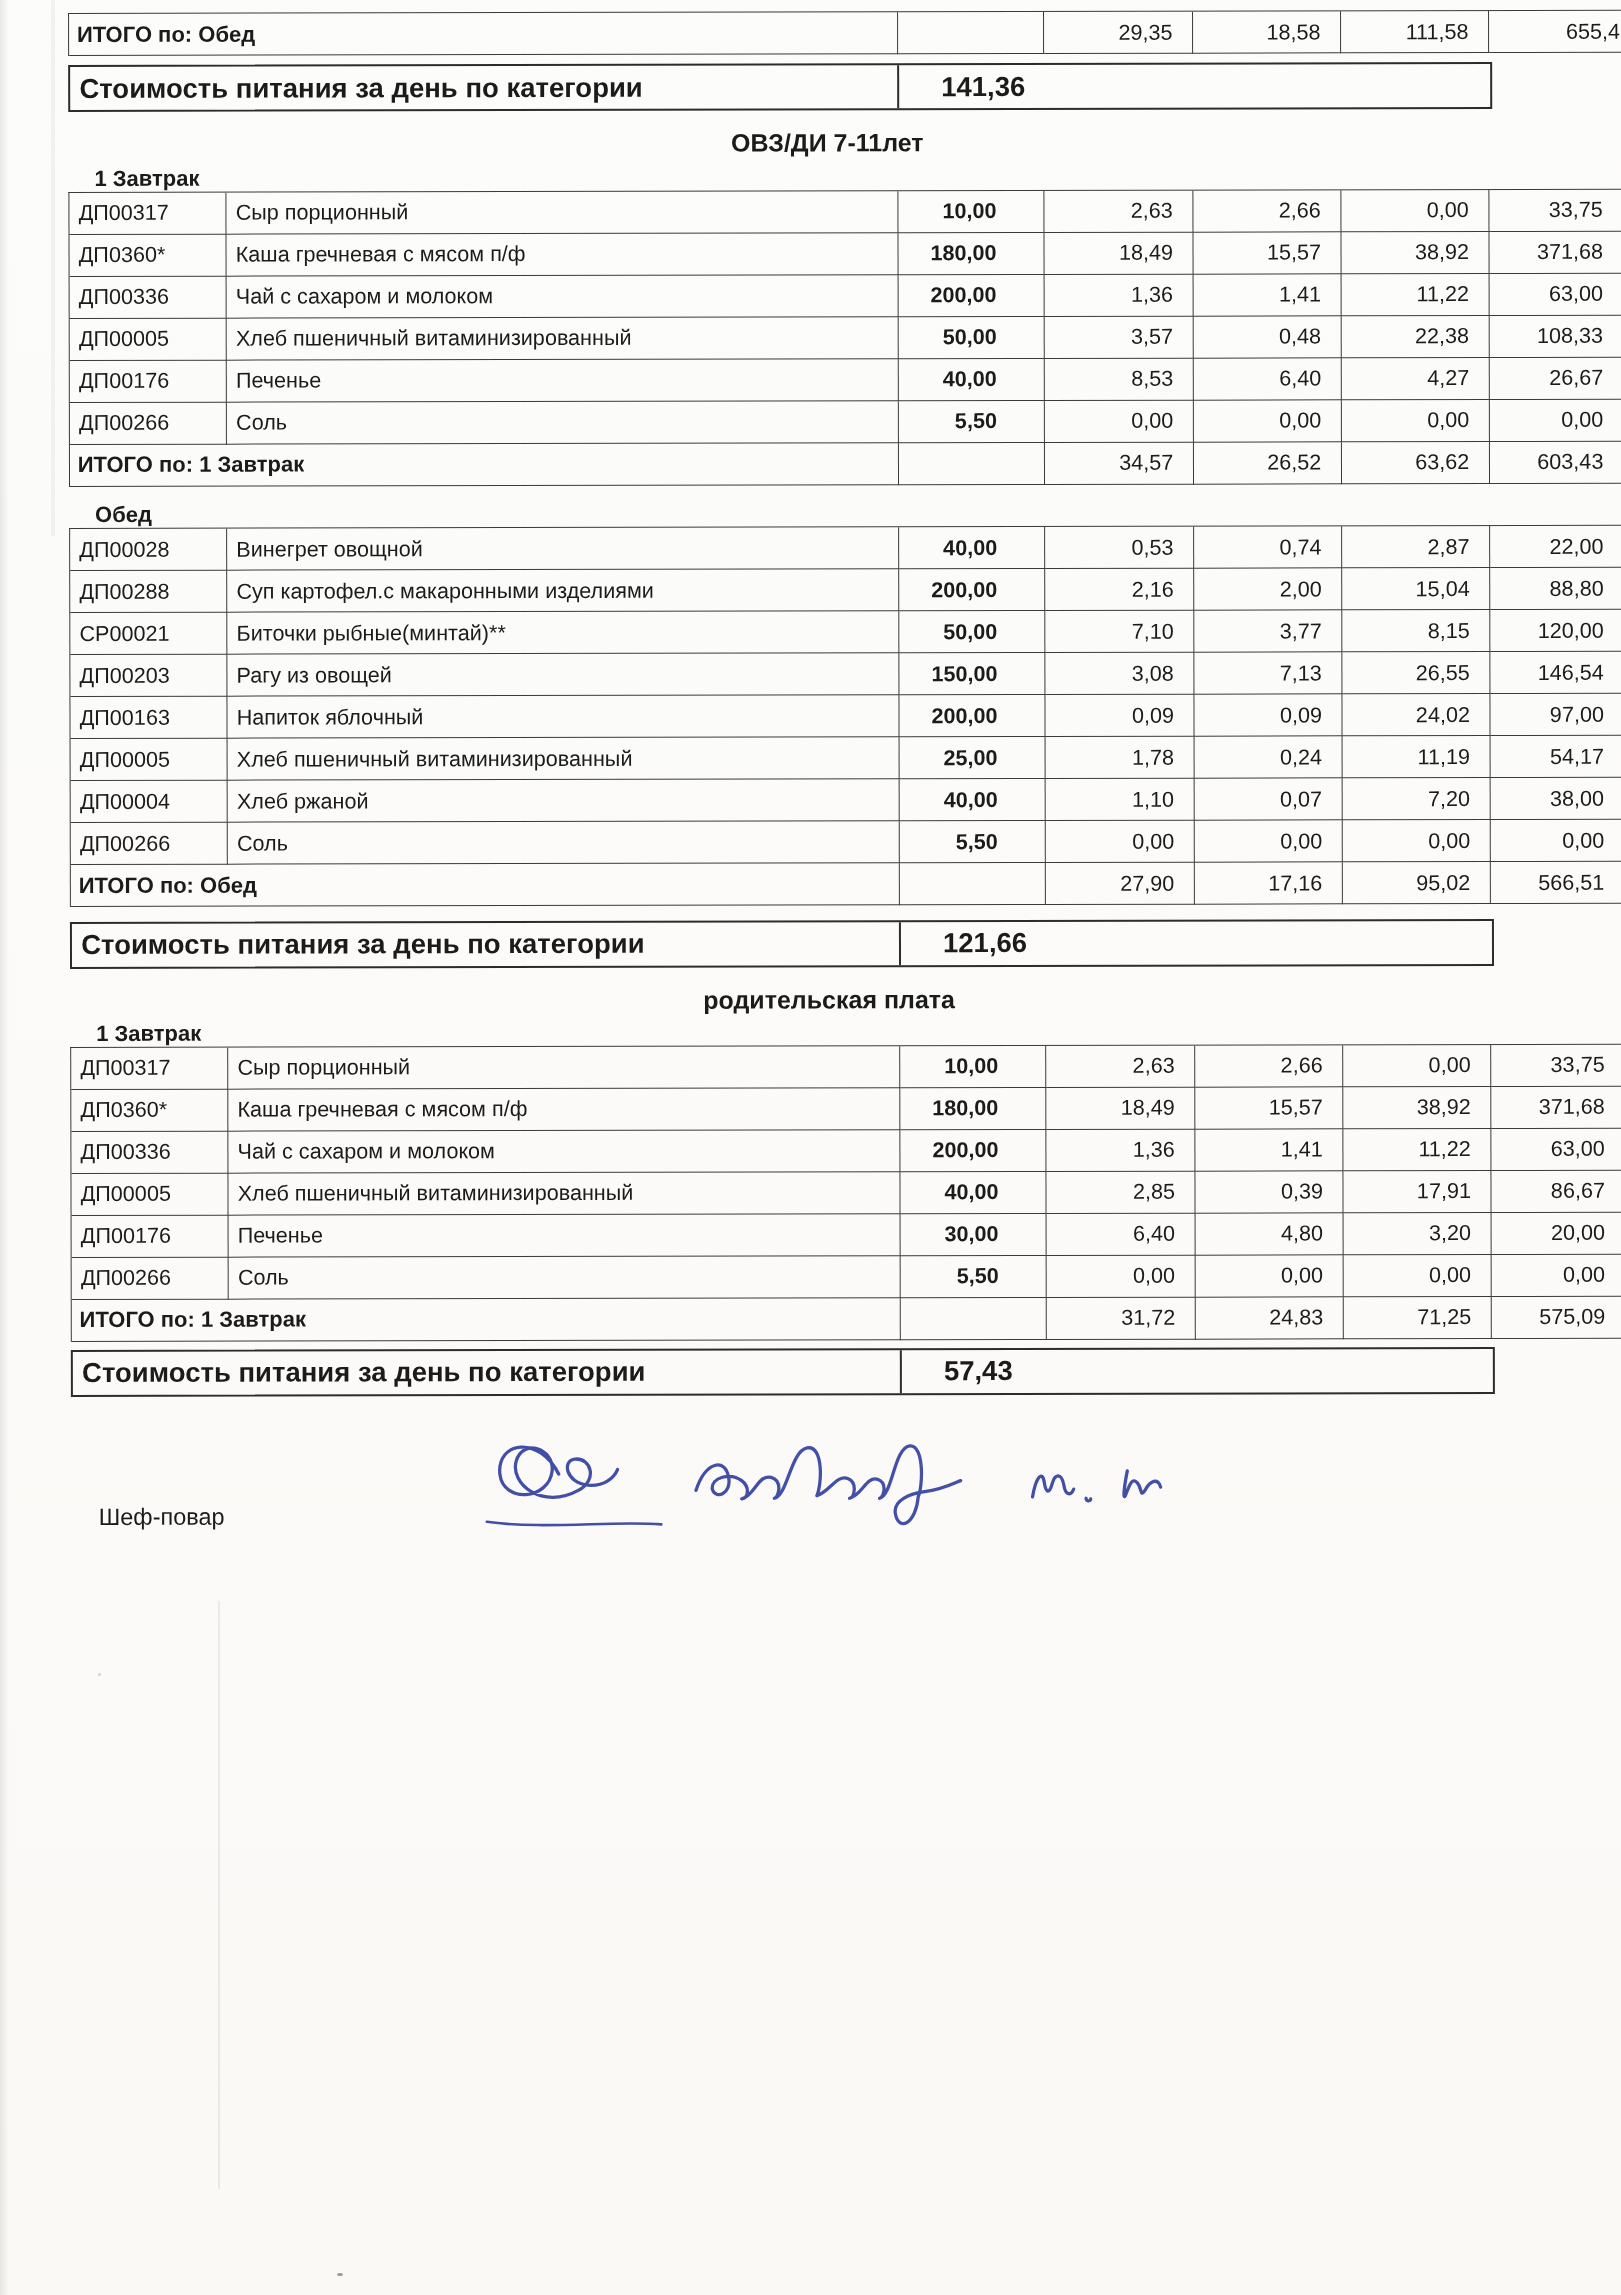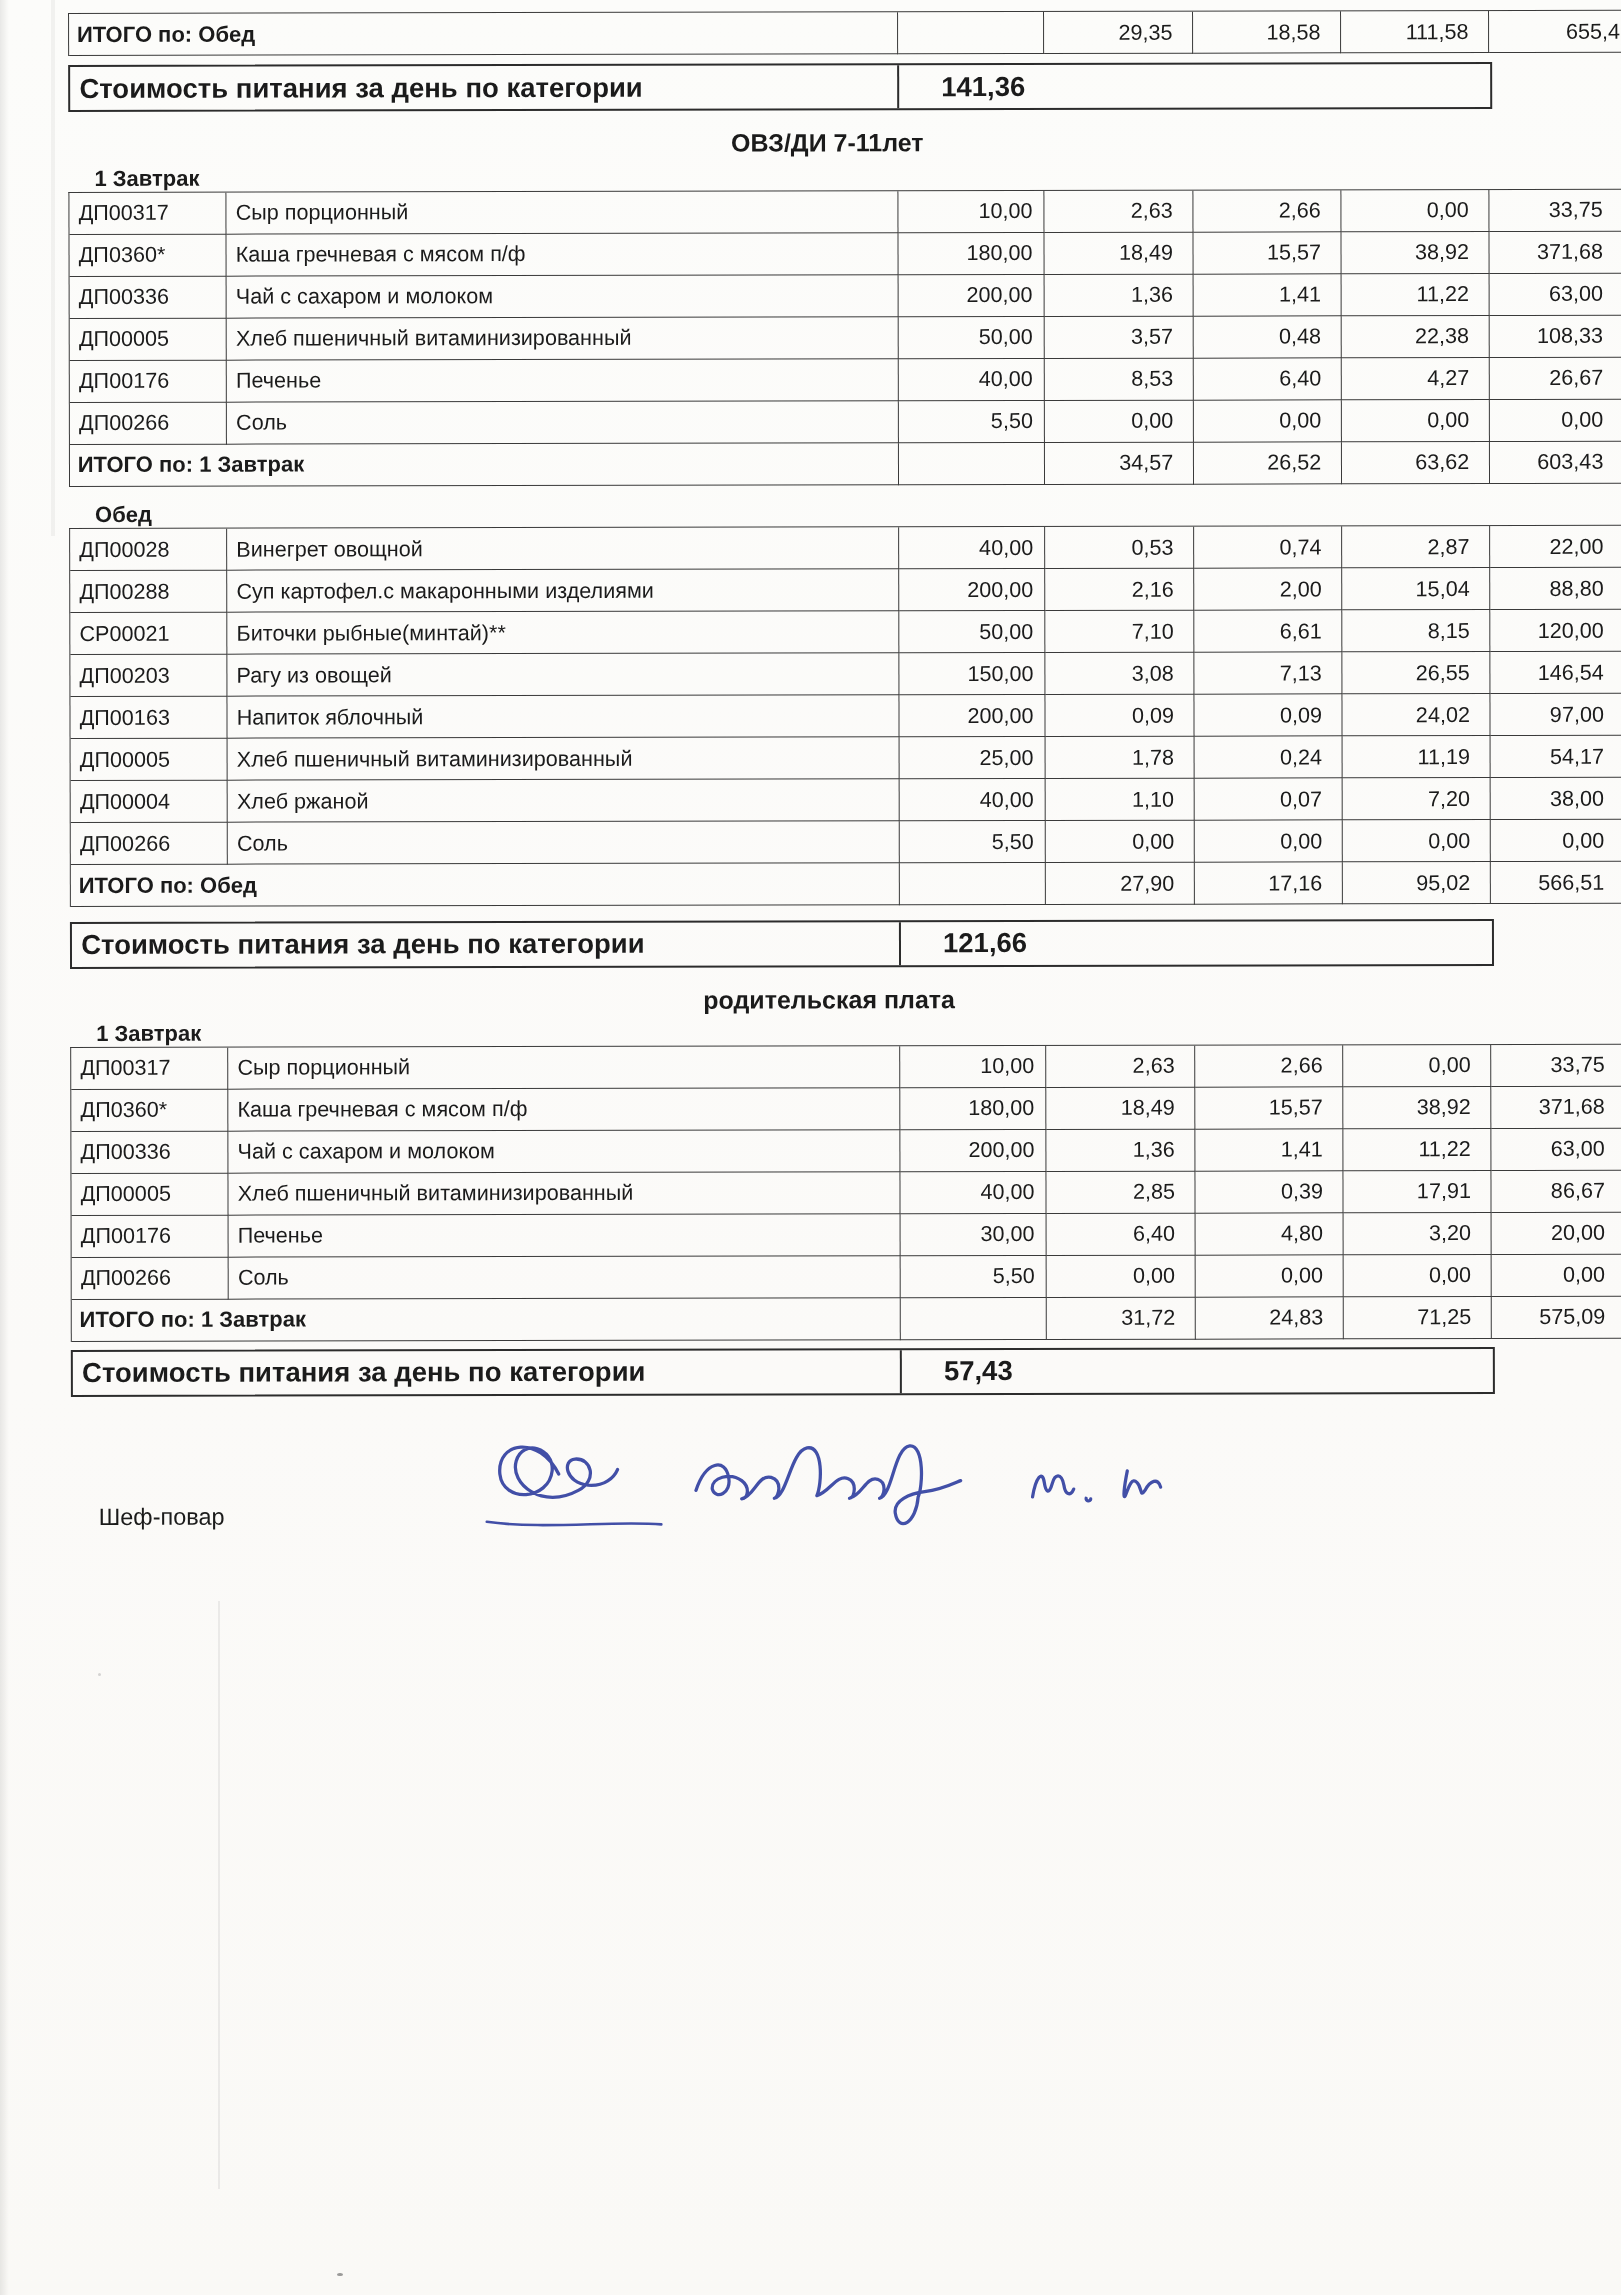--- a/index.html
+++ b/index.html
@@ -18,21 +18,21 @@
   .trow.item  { grid-template-columns:157px 672px 146px 149px 148px 148px 134px; }
   .trow.total { grid-template-columns:829px 146px 149px 148px 148px 134px; }
   .top-tbl .trow.total { grid-template-columns:829px 146px 149px 148px 148px 170px; }
   .cell {
     border-right:1.3px solid #3a3a3a; border-bottom:1.3px solid #3a3a3a;
     box-sizing:border-box; display:flex; align-items:center;
     font-size:21.6px; white-space:nowrap; overflow:visible;
   }
   .cell.code, .cell.name { padding-left:9.2px; }
   .cell.num { justify-content:flex-end; padding-right:19.6px; }
-  .cell.qty { padding-right:11px; }
+  .cell.qty { padding-right:47px;font-weight:bold; }
   .cell.last { padding-right:19.6px; }
   .top-tbl .cell.last { padding-right:26px; }
   .cell.tlabel { font-weight:bold; padding-left:7.8px; font-size:22px; }
 
   
   .band {
     display:grid; grid-template-columns:829px 591px; height:43px;
     border:2px solid #2c2c2c; width:-moz-fit-content; width:fit-content;
     box-sizing:content-box; align-items:center;
   }
@@ -192,21 +192,21 @@
           <div class="cell num">2,00</div>
           <div class="cell num">15,04</div>
           <div class="cell num last">88,80</div>
         </div>
 
         <div class="trow item">
           <div class="cell code">СР00021</div>
           <div class="cell name">Биточки рыбные(минтай)**</div>
           <div class="cell num qty">50,00</div>
           <div class="cell num">7,10</div>
-          <div class="cell num">6,61</div>
+          <div class="cell num">3,77</div>
           <div class="cell num">8,15</div>
           <div class="cell num last">120,00</div>
         </div>
 
         <div class="trow item">
           <div class="cell code">ДП00203</div>
           <div class="cell name">Рагу из овощей</div>
           <div class="cell num qty">150,00</div>
           <div class="cell num">3,08</div>
           <div class="cell num">7,13</div>

